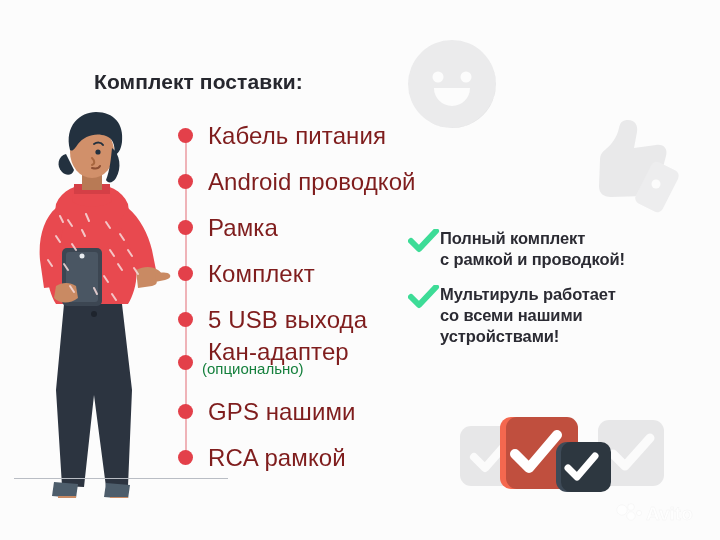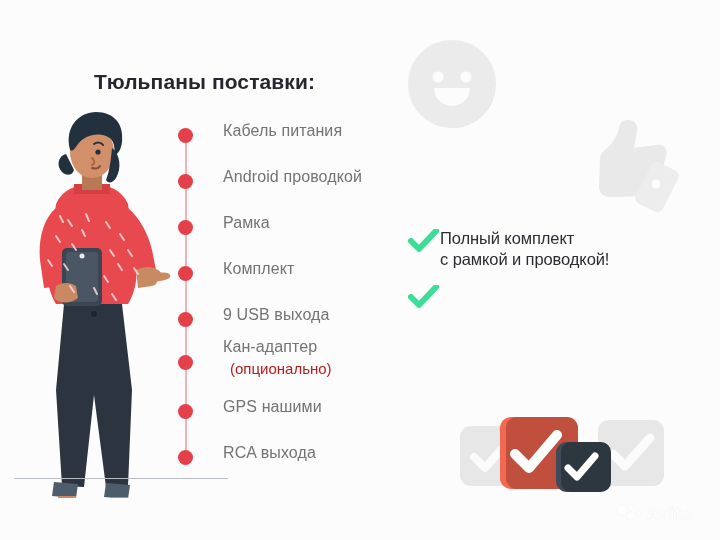--- a/index.html
+++ b/index.html
@@ -50,37 +50,37 @@
     background:#efb3b8;
   }
   .list-item { position:absolute; left:0; width:250px; }
   .bullet-dot {
     position:absolute; left:0; top:0;
     width:15px; height:15px; border-radius:50%;
     background:#e3404a;
   }
   .item-label {
     position:absolute; left:30px; top:-6px;
-    font-size:16px; color:#737373;
-    white-space:nowrap; letter-spacing:.1px;margin-left:15px;
+    font-size:24px; color:#7f1d1d;
+    white-space:nowrap; letter-spacing:.1px;
   }
   .item-sublabel {
-    position:absolute; left:52px; top:16px;
-    font-size:15px; color:#b91c1c;
+    position:absolute; left:24px; top:16px;
+    font-size:15px; color:#15803d;
     white-space:nowrap;
   }
 
   
   #benefits { position:absolute; left:408px; top:228px; width:280px; }
   .benefit { position:relative; display:flex; align-items:flex-start; }
   .benefit + .benefit { margin-top:14px; }
   .check-glyph { flex:0 0 auto; width:32px; height:26px; margin-top:1px; }
   .benefit-text {
     font-size:16.5px; line-height:1.28;
-    color:#2b2b33; font-weight:normal;
+    color:#2b2b33; font-weight:bold;
     white-space:pre-line; letter-spacing:-.1px;
   }
 
   
   #checkbox-cards {
     position:absolute; left:460px; top:414px;
     width:210px; height:86px;
   }
   .cb-card { position:absolute; border-radius:11px; }
   #cb-card-left  { left:0px;   top:12px; width:60px; height:60px; background:#e7e7e8; }
@@ -193,21 +193,21 @@
       <path d="M126 160 l4 6"></path>
         <path d="M86 180 l3 6"></path>
         <path d="M52 108 l3 6"></path>
     </g>
 
     <circle cx="86" cy="206" r="3" fill="#1e242d"></circle>
   </svg>
 
   <div id="ground-line"></div>
 
-  <div id="page-title">Тюльпаны поставки:</div>
+  <div id="page-title">Комплект поставки:</div>
 
   <div id="supply-list">
     <div id="timeline-rail"></div>
 
     <div class="list-item" style="top:0px">
       <span class="bullet-dot"></span>
       <span class="item-label">Кабель питания</span>
     </div>
     <div class="list-item" style="top:46px">
       <span class="bullet-dot"></span>
@@ -216,51 +216,54 @@
     <div class="list-item" style="top:92px">
       <span class="bullet-dot"></span>
       <span class="item-label">Рамка</span>
     </div>
     <div class="list-item" style="top:138px">
       <span class="bullet-dot"></span>
       <span class="item-label">Комплект</span>
     </div>
     <div class="list-item" style="top:184px">
       <span class="bullet-dot"></span>
-      <span class="item-label">9 USB выхода</span>
+      <span class="item-label">5 USB выхода</span>
     </div>
     <div class="list-item" style="top:227px">
       <span class="bullet-dot"></span>
       <span class="item-label" style="top:-17px">Кан-адаптер</span>
       <span class="item-sublabel" style="top:5px">(опционально)</span>
     </div>
     <div class="list-item" style="top:276px">
       <span class="bullet-dot"></span>
       <span class="item-label">GPS нашими</span>
     </div>
     <div class="list-item" style="top:322px">
       <span class="bullet-dot"></span>
-      <span class="item-label">RCA выхода</span>
+      <span class="item-label">RCA рамкой</span>
     </div>
   </div>
 
   <div id="benefits">
 
     <div class="benefit">
       <svg class="check-glyph" viewBox="0 0 32 26">
         <path d="M3 12 L11 20 L28 2" stroke="#3ddc97" stroke-width="6" fill="none" stroke-linecap="round" stroke-linejoin="round"></path>
       </svg>
       <div class="benefit-text">Полный комплект
 с рамкой и проводкой!</div>
     </div>
 
     <div class="benefit">
       <svg class="check-glyph" viewBox="0 0 32 26">
         <path d="M3 12 L11 20 L28 2" stroke="#3ddc97" stroke-width="6" fill="none" stroke-linecap="round" stroke-linejoin="round"></path>
       </svg>
+      <div class="benefit-text">Мультируль работает
+со всеми нашими
+устройствами!</div>
     </div>
 
   </div>
 
   <div id="checkbox-cards">
 
     <div class="cb-card" id="cb-card-left">
       <svg class="cb-check" viewBox="0 0 60 60">
         <path d="M14 31 L25 42 L47 17" stroke="#fbfbfb" stroke-width="8" fill="none" stroke-linecap="round" stroke-linejoin="round"></path>
       </svg>

